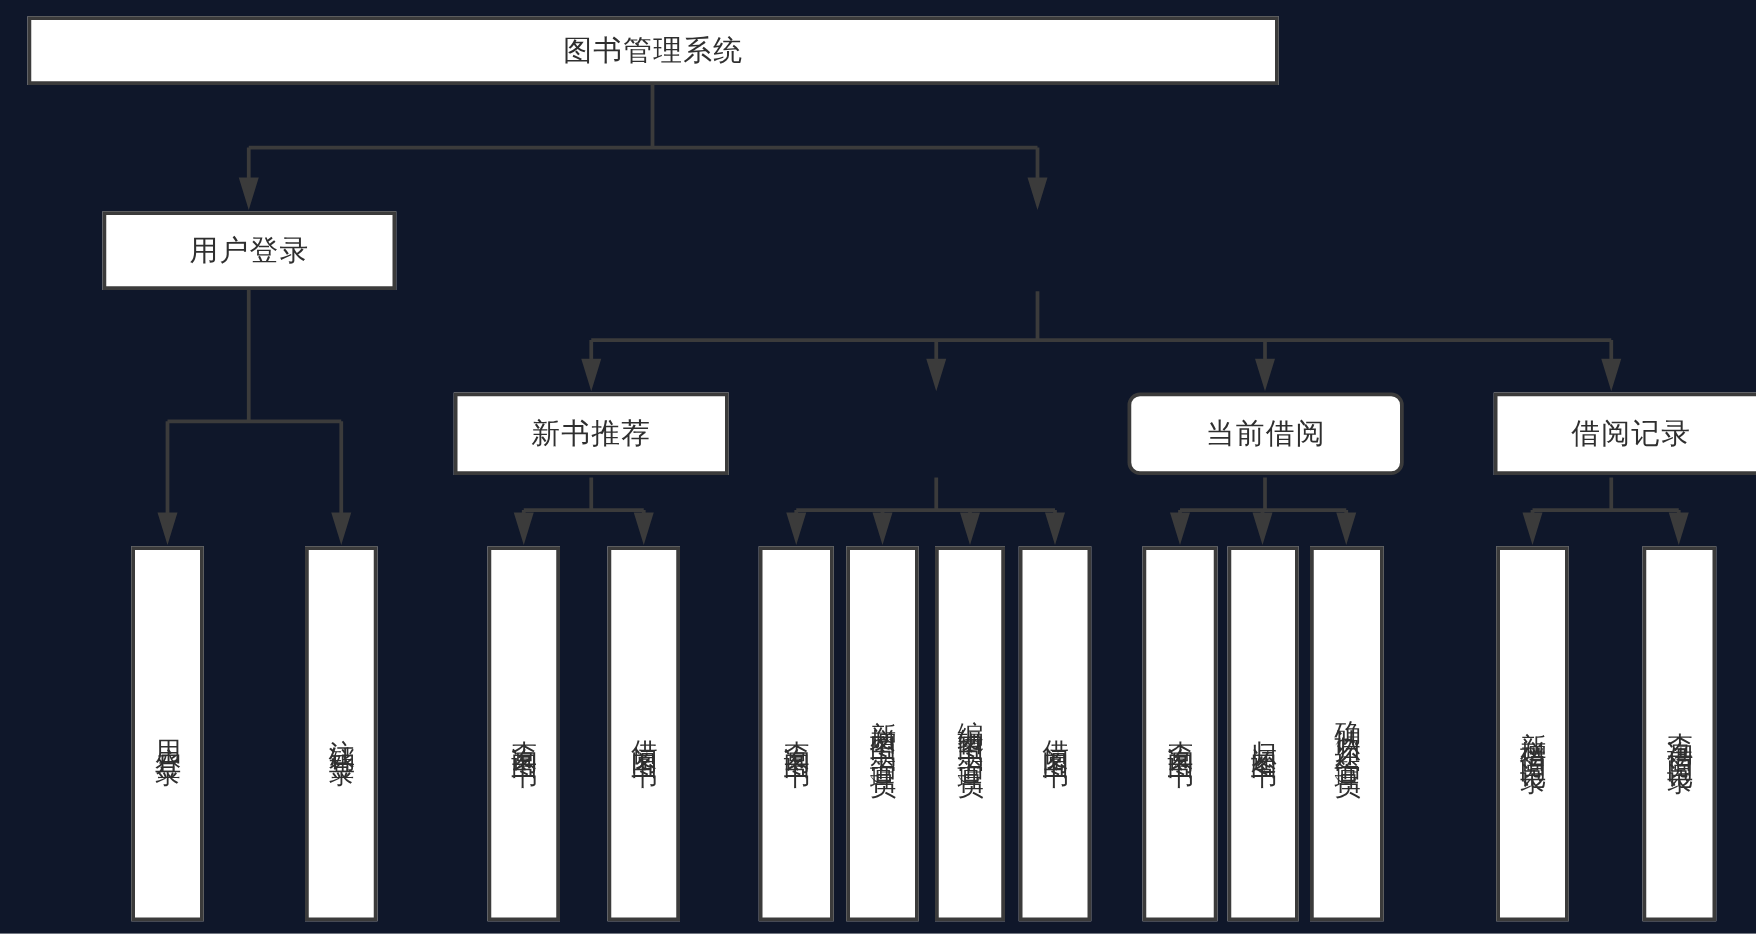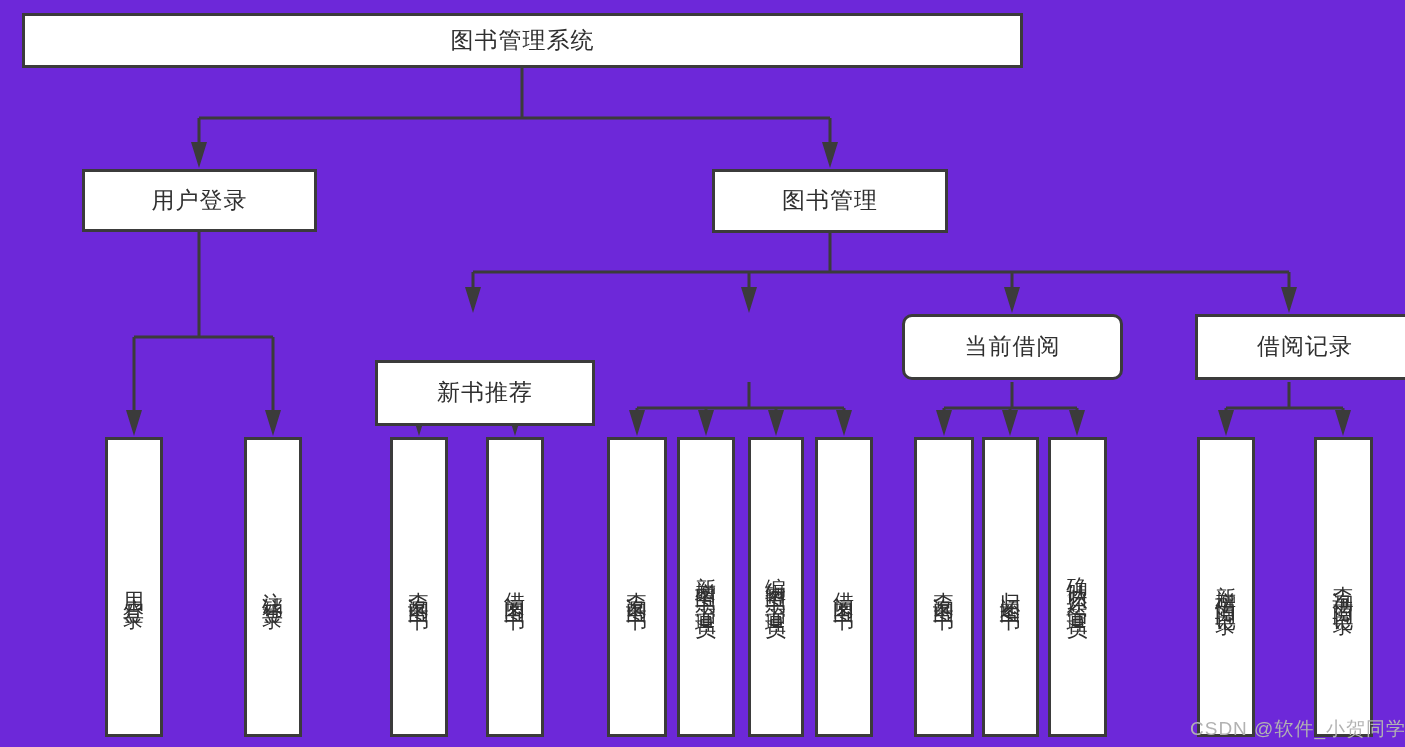--- a/index.html
+++ b/index.html
@@ -1,17 +1,17 @@
 <!DOCTYPE html>
 <html><head>
 <meta charset="utf-8">
 <style>
   html,body{margin:0;padding:0;background:#ffffff;}
   .canvas{
-    position:relative;width:1405px;height:747px;background:#6d28d9;
+    position:relative;width:1405px;height:747px;background:#0f172a;
     font-family:"Liberation Sans","DejaVu Sans",sans-serif;overflow:hidden;
   }
   .wires{position:absolute;left:0;top:0;width:1405px;height:747px;}
   .box{
     position:absolute;box-sizing:border-box;background:#ffffff;
     border:3px solid #3b3b3b;color:#2f2f2f;
     display:flex;align-items:center;justify-content:center;
     font-size:23px;letter-spacing:1px;text-align:center;line-height:1.2;
   }
   .vbox{
@@ -44,23 +44,22 @@
              M629 410 L645 410 L637 436 Z M698 410 L714 410 L706 436 Z
              M768 410 L784 410 L776 436 Z M836 410 L852 410 L844 436 Z
              M936 410 L952 410 L944 436 Z M1002 410 L1018 410 L1010 436 Z
              M1069 410 L1085 410 L1077 436 Z M1218 410 L1234 410 L1226 436 Z
              M1335 410 L1351 410 L1343 436 Z"></path>
   </svg>
 
   <div class="box" style="left:22px;top:13px;width:1001px;height:55px;">图书管理系统</div>
 
   <div class="box" style="left:82px;top:169px;width:235px;height:63px;">用户登录</div>
-  <div class="box" style="left:712px;top:169px;width:236px;height:64px;">图书管理</div>
 
-  <div class="box" style="left:375px;top:314px;width:220px;height:66px;margin-top:46px;">新书推荐</div>
+  <div class="box" style="left:363px;top:314px;width:220px;height:66px;">新书推荐</div>
   <div class="box" style="left:902px;top:314px;width:221px;height:66px;border-radius:10px;">当前借阅</div>
   <div class="box" style="left:1179px;top:314px;width:220px;height:66px;margin-left:16px;">借阅记录</div>
 
   <div class="box vbox" style="left:105px;top:437px;width:58px;height:300px;">用户登录</div>
   <div class="box vbox" style="left:244px;top:437px;width:58px;height:300px;">注销登录</div>
 
   <div class="box vbox" style="left:390px;top:437px;width:58px;height:300px;">查询图书</div>
   <div class="box vbox" style="left:486px;top:437px;width:58px;height:300px;">借阅图书</div>
 
   <div class="box vbox" style="left:607px;top:437px;width:60px;height:300px;">查询图书</div>
@@ -68,15 +67,14 @@
   <div class="box vbox" style="left:748px;top:437px;width:56px;height:300px;">编辑图书（管理员）</div>
   <div class="box vbox" style="left:815px;top:437px;width:58px;height:300px;">借阅图书</div>
 
   <div class="box vbox" style="left:914px;top:437px;width:60px;height:300px;">查询图书</div>
   <div class="box vbox" style="left:982px;top:437px;width:57px;height:300px;">归还图书</div>
   <div class="box vbox" style="left:1048px;top:437px;width:59px;height:300px;">确认归还（管理员）</div>
 
   <div class="box vbox" style="left:1197px;top:437px;width:58px;height:300px;">新增借阅记录</div>
   <div class="box vbox" style="left:1314px;top:437px;width:59px;height:300px;">查询借阅记录</div>
 
-  <div class="watermark" style="left:1190px;top:716px;">CSDN @软件_小贺同学</div>
 
 </div>
 
 </body></html>

